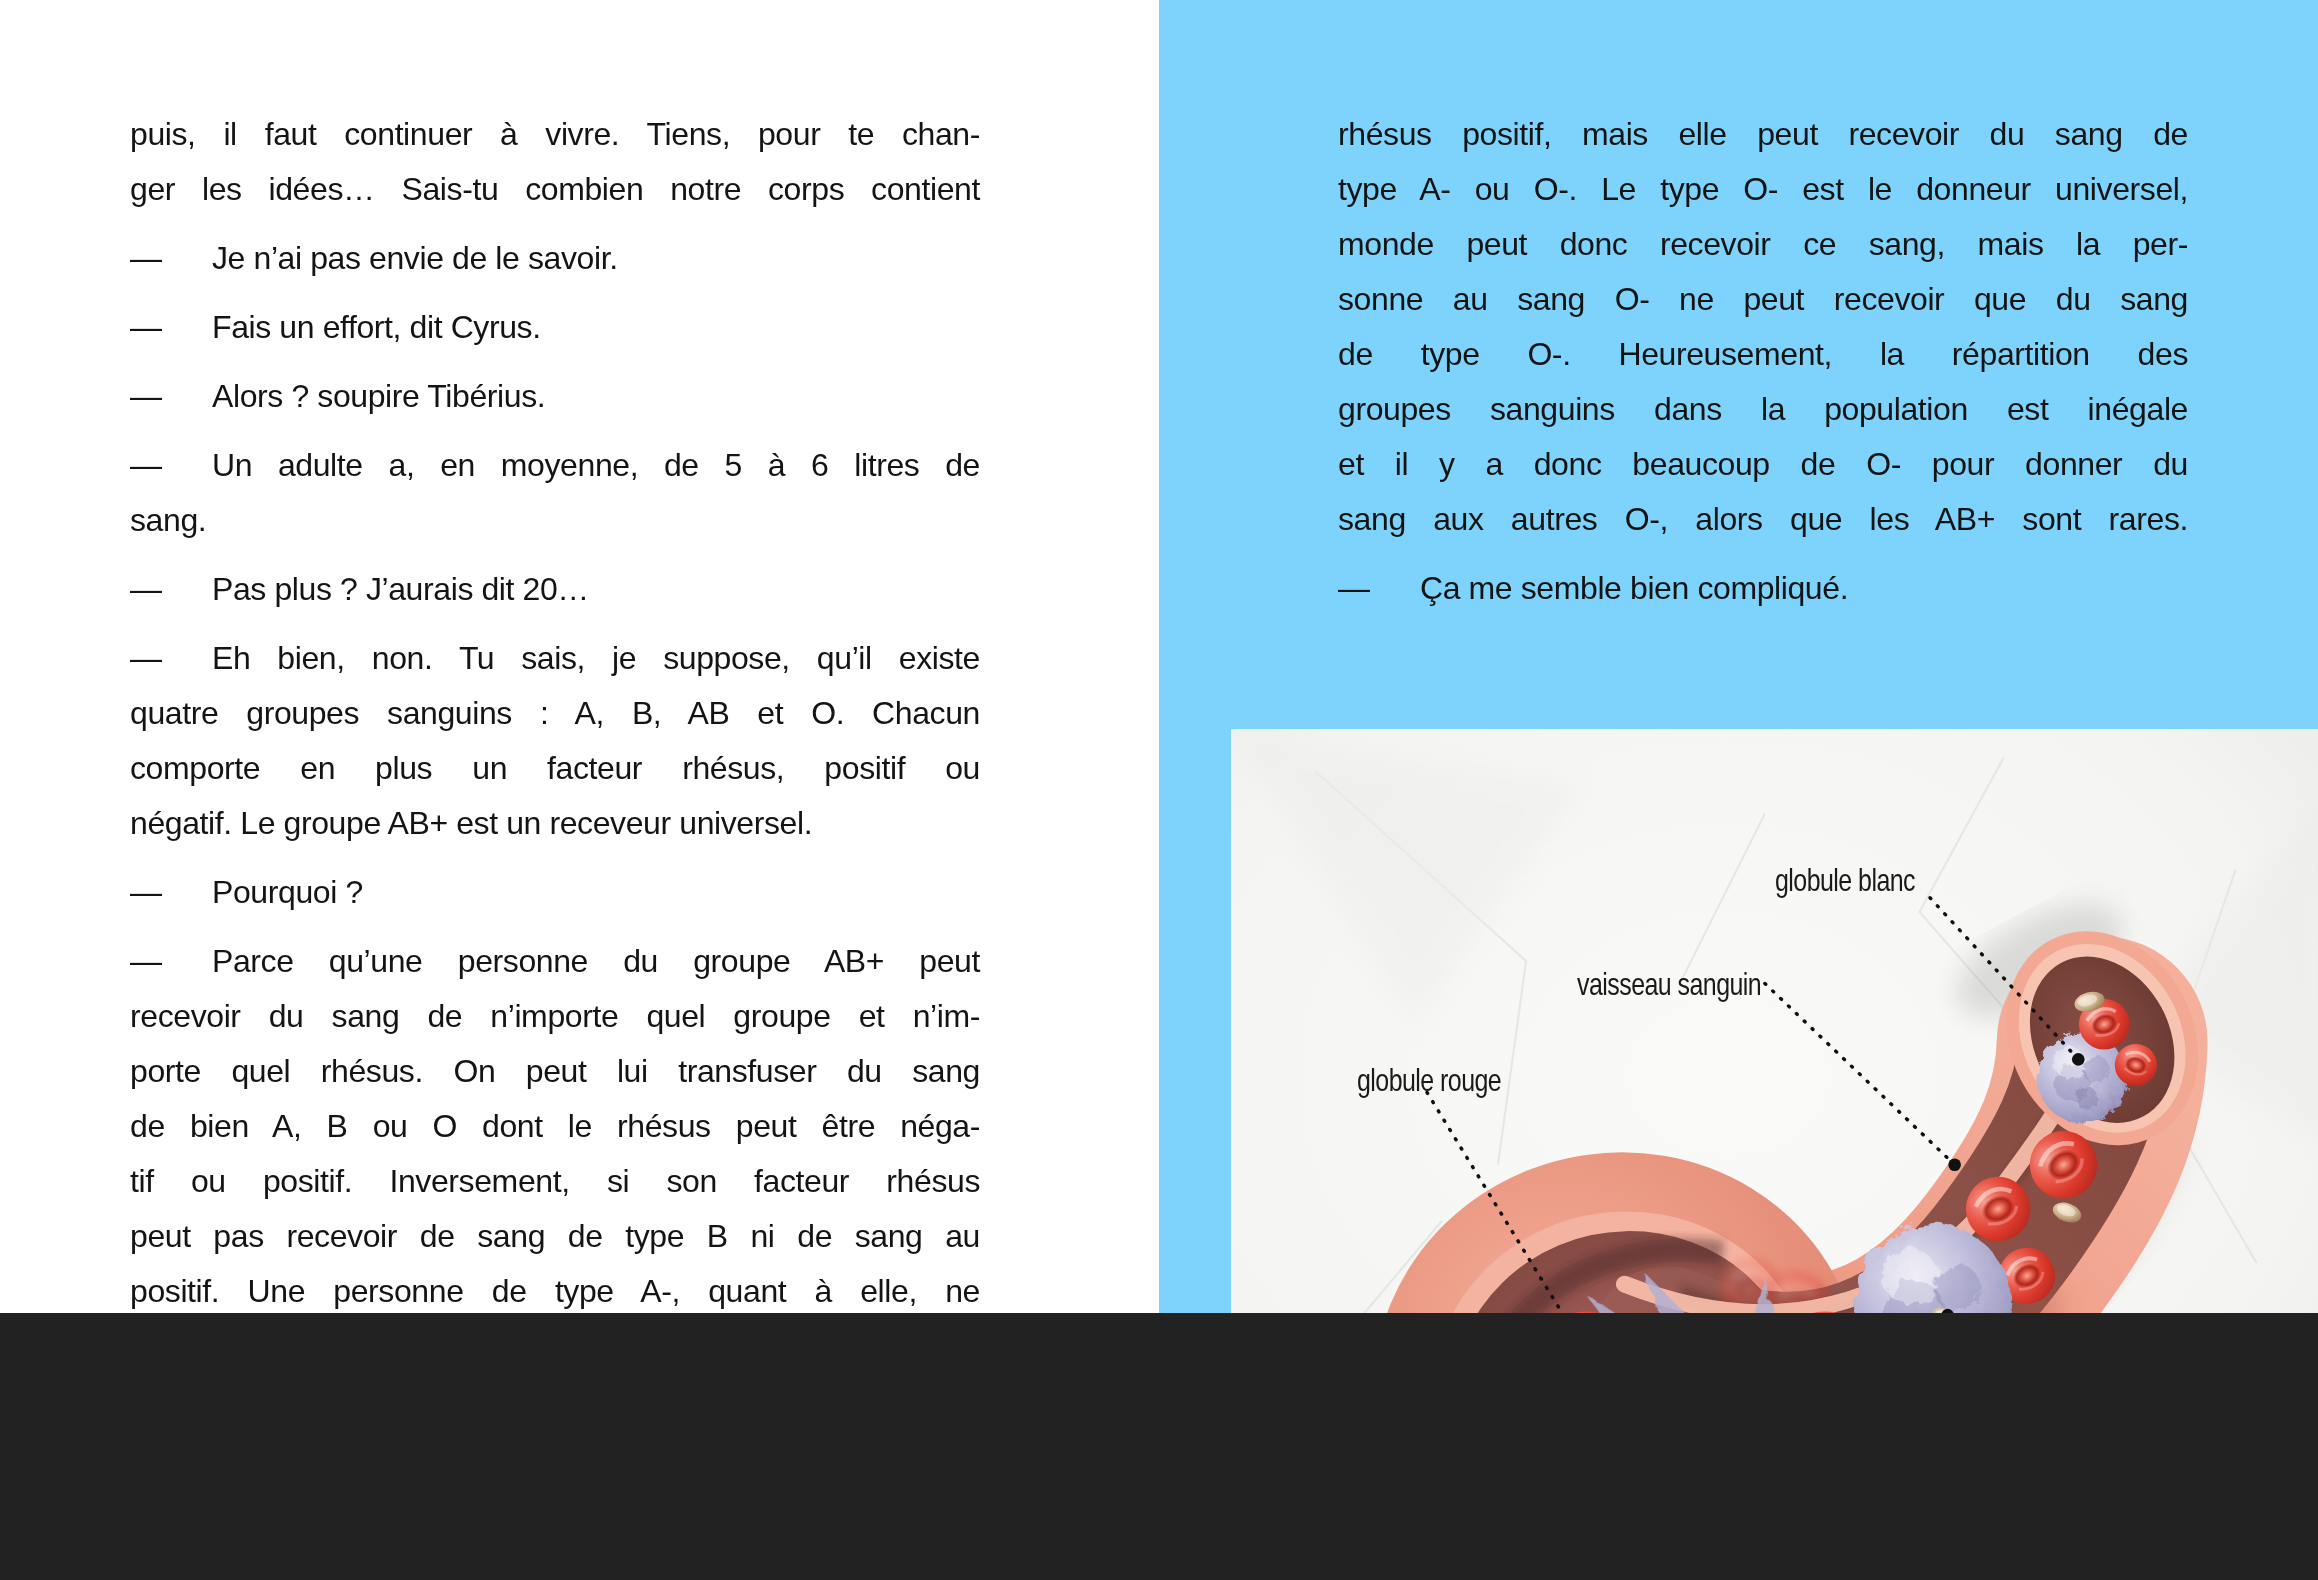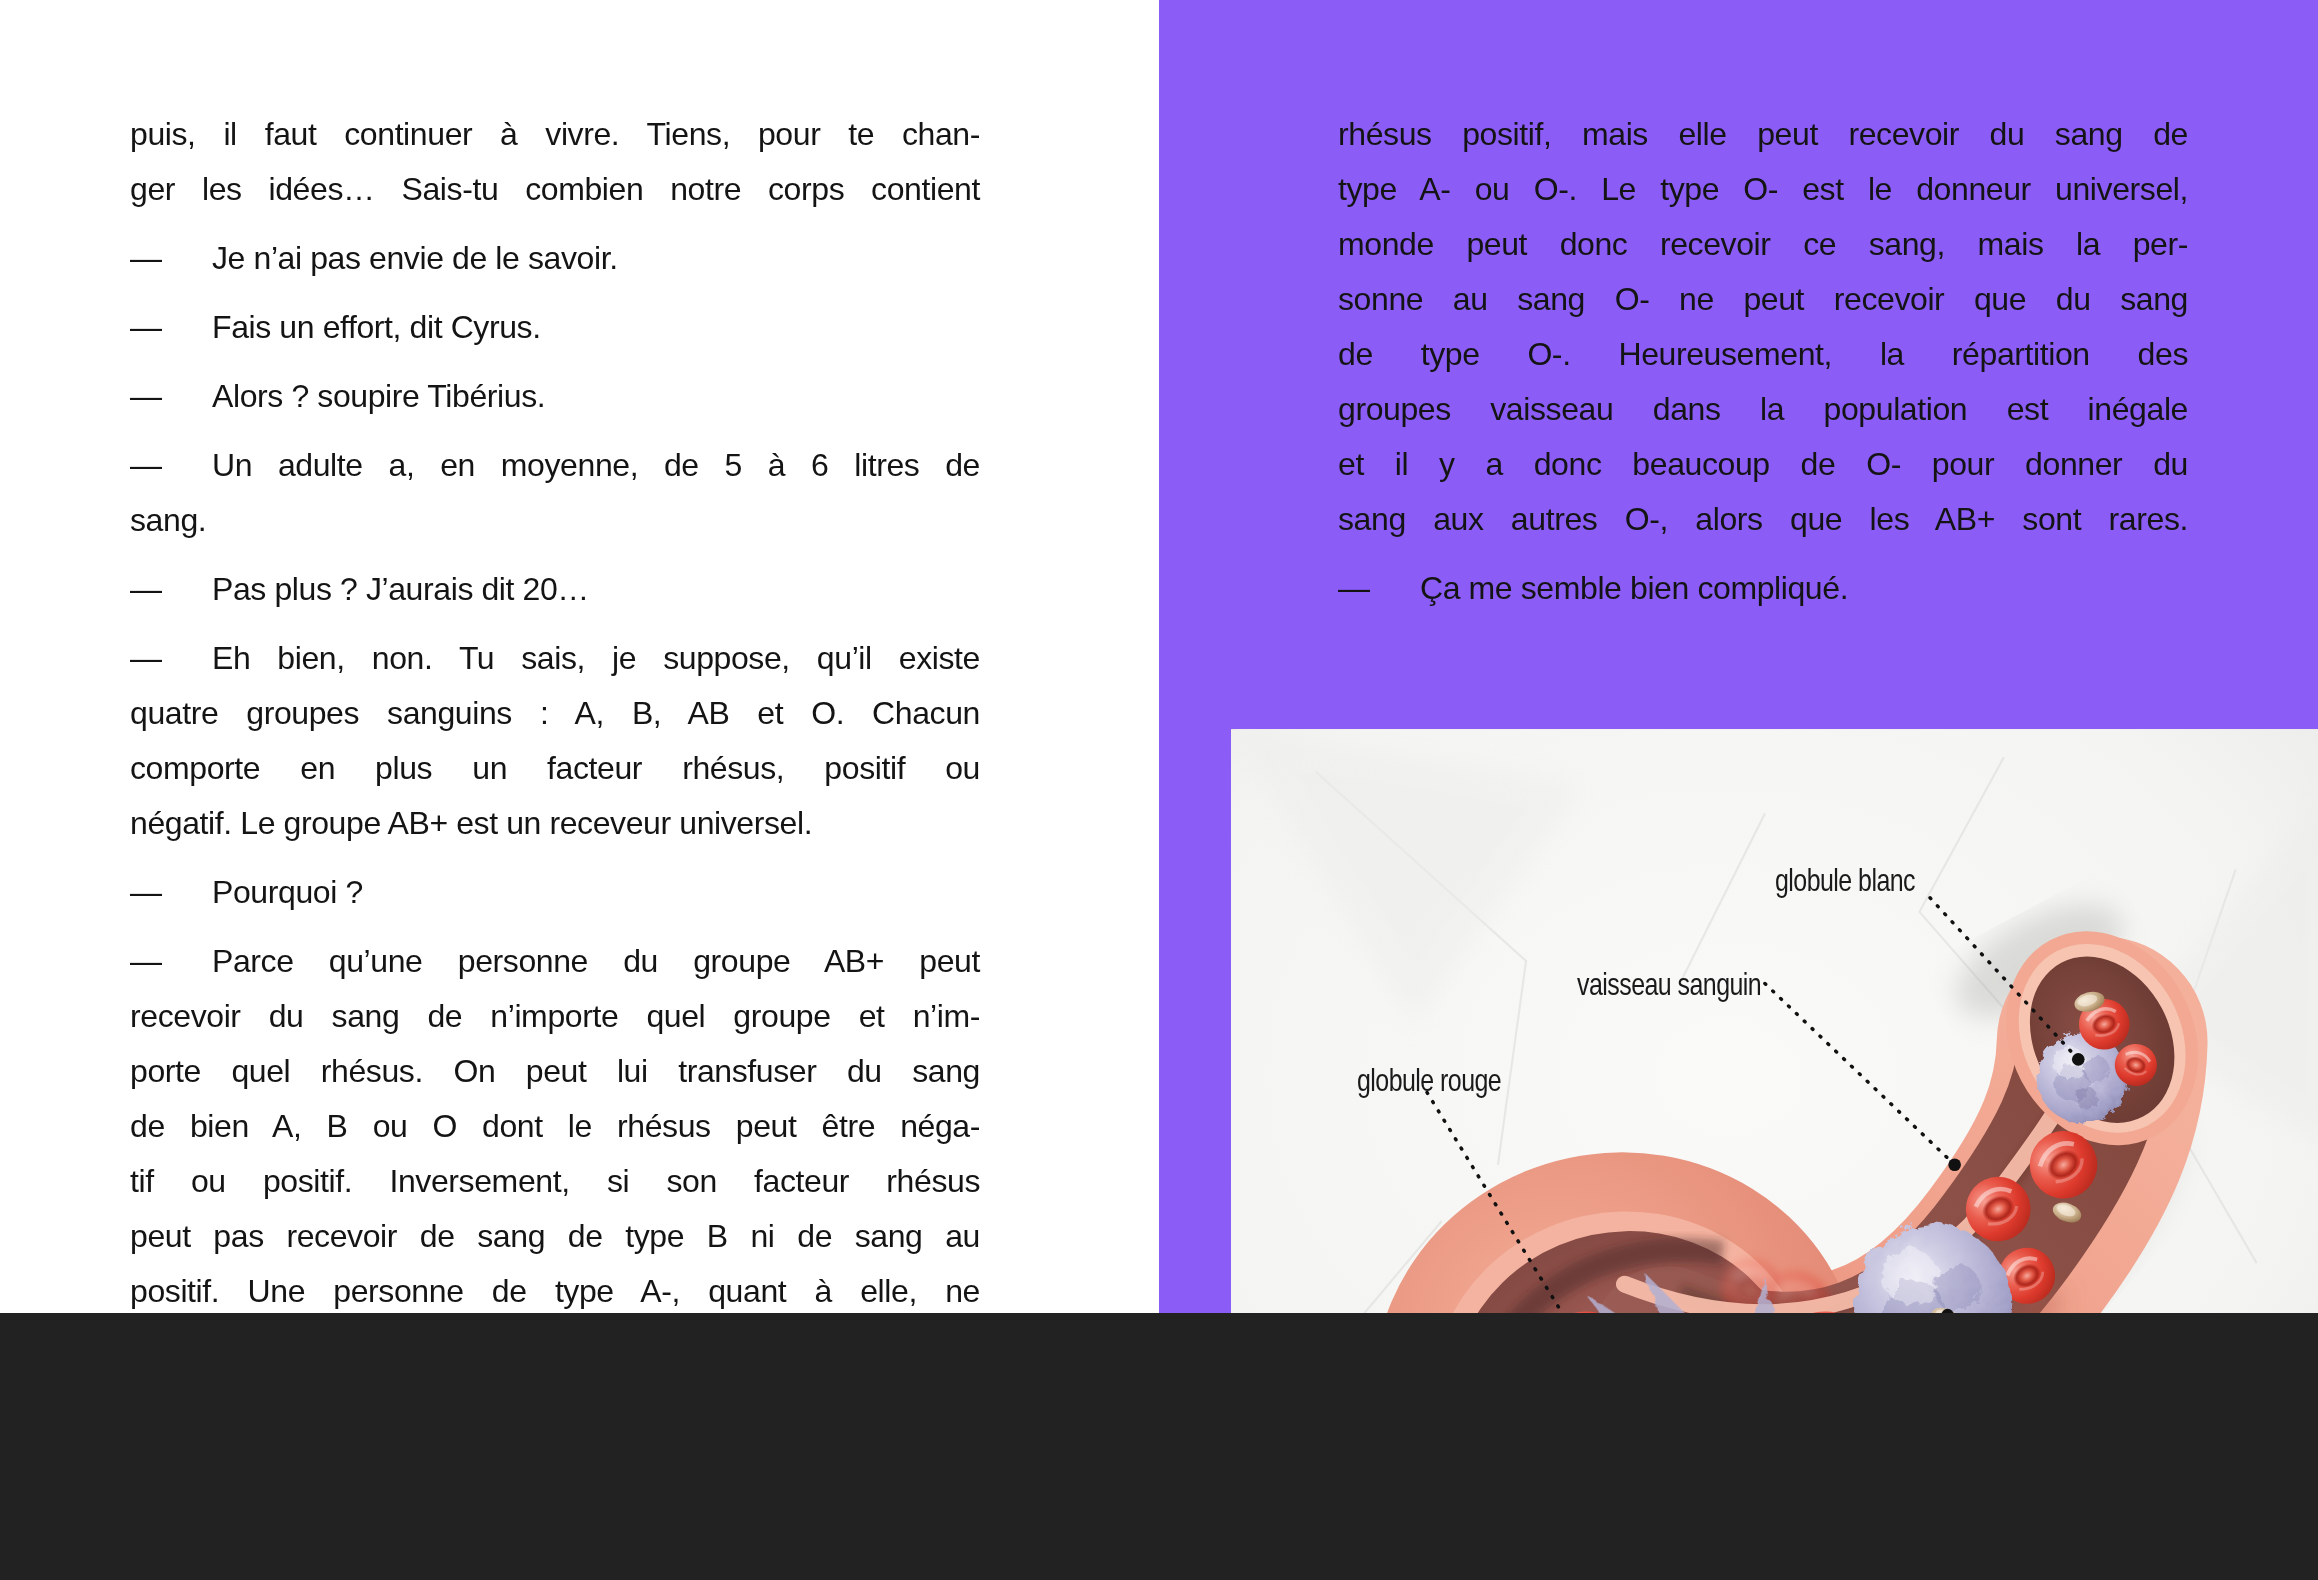--- a/index.html
+++ b/index.html
@@ -1,20 +1,20 @@
 <!DOCTYPE html>
 <html style="font-size:11.2px"><head>
 <meta charset="utf-8">
 <style>
   html,body{margin:0;padding:0;background:#222;}
   .spread{position:relative;width:2319px;height:1313px;overflow:hidden;
           font-family:"Liberation Sans",sans-serif;color:#141414;}
   .page{position:absolute;top:0;height:1581px;}
   .page-left{left:0;width:1159px;background:#ffffff;}
-  .page-right{left:1159px;width:1159px;background:#8b5cf6;}
+  .page-right{left:1159px;width:1159px;background:#7dd3fc;}
   .textcol{position:absolute;top:107px;font-size:32px;letter-spacing:-0.4px;
            line-height:55px;font-weight:400;}
   #left-col{left:130px;width:850px;}
   #right-col{left:179px;width:850px;}
   .para{margin-top:14px;}
   .para:first-child{margin-top:0;}
   .line{height:55px;white-space:nowrap;}
   .line.jl{text-align:justify;text-align-last:justify;white-space:normal;}
   .dash{display:inline-block;width:82px;}
   .pagenum{position:absolute;left:130px;top:1446px;font-size:37px;}
@@ -78,21 +78,21 @@
   </section>
 
   <section class="page page-right">
     <div class="textcol" id="right-col">
         <div class="para">
           <div class="line jl"><span>rhésus positif, mais elle peut recevoir du sang de</span></div>
           <div class="line jl"><span>type A- ou O-. Le type O- est le donneur universel,</span></div>
           <div class="line jl"><span>monde peut donc recevoir ce sang, mais la per-</span></div>
           <div class="line jl"><span>sonne au sang O- ne peut recevoir que du sang</span></div>
           <div class="line jl"><span>de type O-. Heureusement, la répartition des</span></div>
-          <div class="line jl"><span>groupes vaisseau dans la population est inégale</span></div>
+          <div class="line jl"><span>groupes sanguins dans la population est inégale</span></div>
           <div class="line jl"><span>et il y a donc beaucoup de O- pour donner du</span></div>
           <div class="line jl"><span>sang aux autres O-, alors que les AB+ sont rares.</span></div>
         </div>
         <div class="para">
           <div class="line"><span class="dash">—</span><span>Ça me semble bien compliqué.</span></div>
         </div>
       </div>
 
     <figure class="illustration" style="margin:16px">
       <svg width="1103" height="868" viewBox="0 0 1570 1235">

